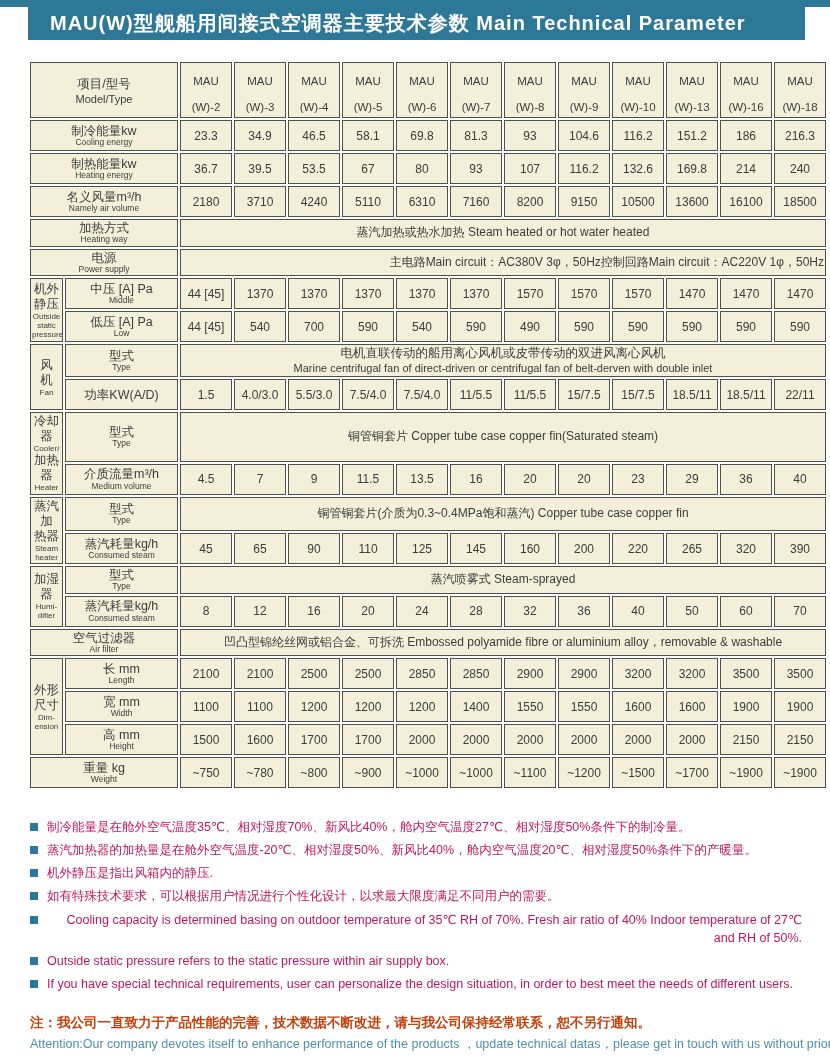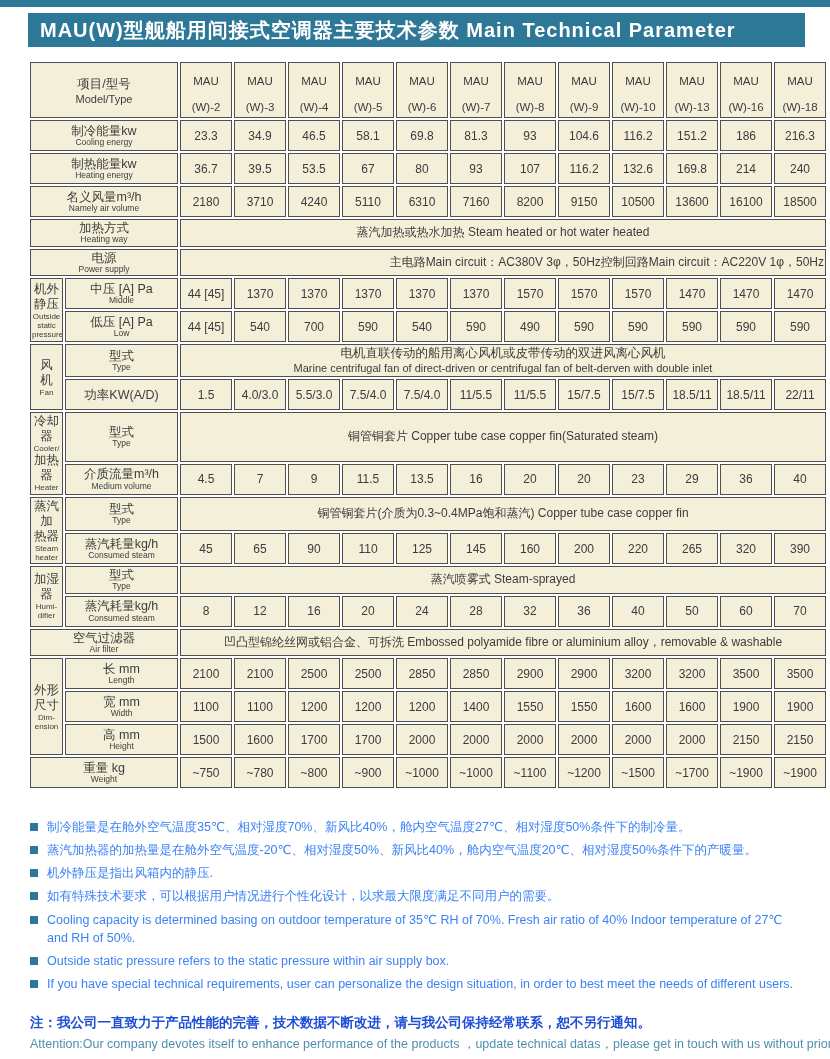--- a/index.html
+++ b/index.html
@@ -5,23 +5,23 @@
   * { margin:0; padding:0; box-sizing:border-box; }
   html,body { background:#e8e8e8; }
   .page {
     position:relative; width:830px; height:1059px; margin:0 auto;
     background:#ffffff; overflow:hidden;
     font-family:"Liberation Sans","DejaVu Sans",sans-serif;
     color:#3c3c3c;
   }
   .top-strip { position:absolute; top:0; left:0; width:830px; height:7px; background:#2e7897; }
   .title-bar {
-    position:absolute; top:13px; left:28px; width:777px; height:34px;
+    position:absolute; top:6px; left:28px; width:777px; height:34px;
     background:#2e7897; color:#ffffff; font-size:20px; font-weight:bold;
-    letter-spacing:1px; line-height:34px; padding-left:12px; white-space:nowrap;
+    letter-spacing:1px; line-height:34px; padding-left:22px; white-space:nowrap;
   }
   table.params {
     position:absolute; top:60px; left:28px;
     border-collapse:separate; border-spacing:2px; table-layout:fixed;
     width:778px;
   }
   table.params td, table.params th {
     border:1px solid #4f4f4f; background:#f4efd9; text-align:center;
     vertical-align:middle; padding:1px 1px; font-size:12px; color:#3c3c3c;
     overflow:hidden;
@@ -38,23 +38,23 @@
   td.grp .gzh { display:block; font-size:12.5px; line-height:1.2; }
   td.grp .gen { display:block; font-size:8px; line-height:1.15; }
   td.span-cell { font-size:12.5px;margin-left:44px; }
   td.span-cell .en-line { display:block; font-size:11px; line-height:1.2; }
   td.span-cell .zh-line { display:block; font-size:12.5px; line-height:1.25; }
   td.power-cell { font-size:12.5px; }
   .power-wrap { display:flex; justify-content:flex-end; }
   .notes { position:absolute; top:818px; left:30px; width:772px; }
   .note-item { display:flex; margin-bottom:5px; }
   .bullet { flex:none; width:8px; height:8px; background:#2e7897; margin:5px 9px 0 0; }
-  .note-text { font-size:12.5px; line-height:1.45; color:#3b82f6; }
+  .note-text { font-size:12.5px; line-height:1.45; color:#be185d;text-align:right; }
   .attn { position:absolute; top:1014px; left:30px; width:790px; }
-  .attn-zh { color:#1d4ed8; font-size:13.5px; font-weight:bold; margin-bottom:4px; white-space:nowrap; }
+  .attn-zh { color:#c2410c; font-size:13.5px; font-weight:bold; margin-bottom:4px; white-space:nowrap; }
   .attn-en { color:#4f8fae; font-size:12.5px; white-space:nowrap; }
 </style>
 </head>
 <body>
 
 <div class="page">
   <div class="top-strip"></div>
   <div class="title-bar">MAU(W)型舰船用间接式空调器主要技术参数 Main Technical Parameter</div>
 
   <table class="params">

